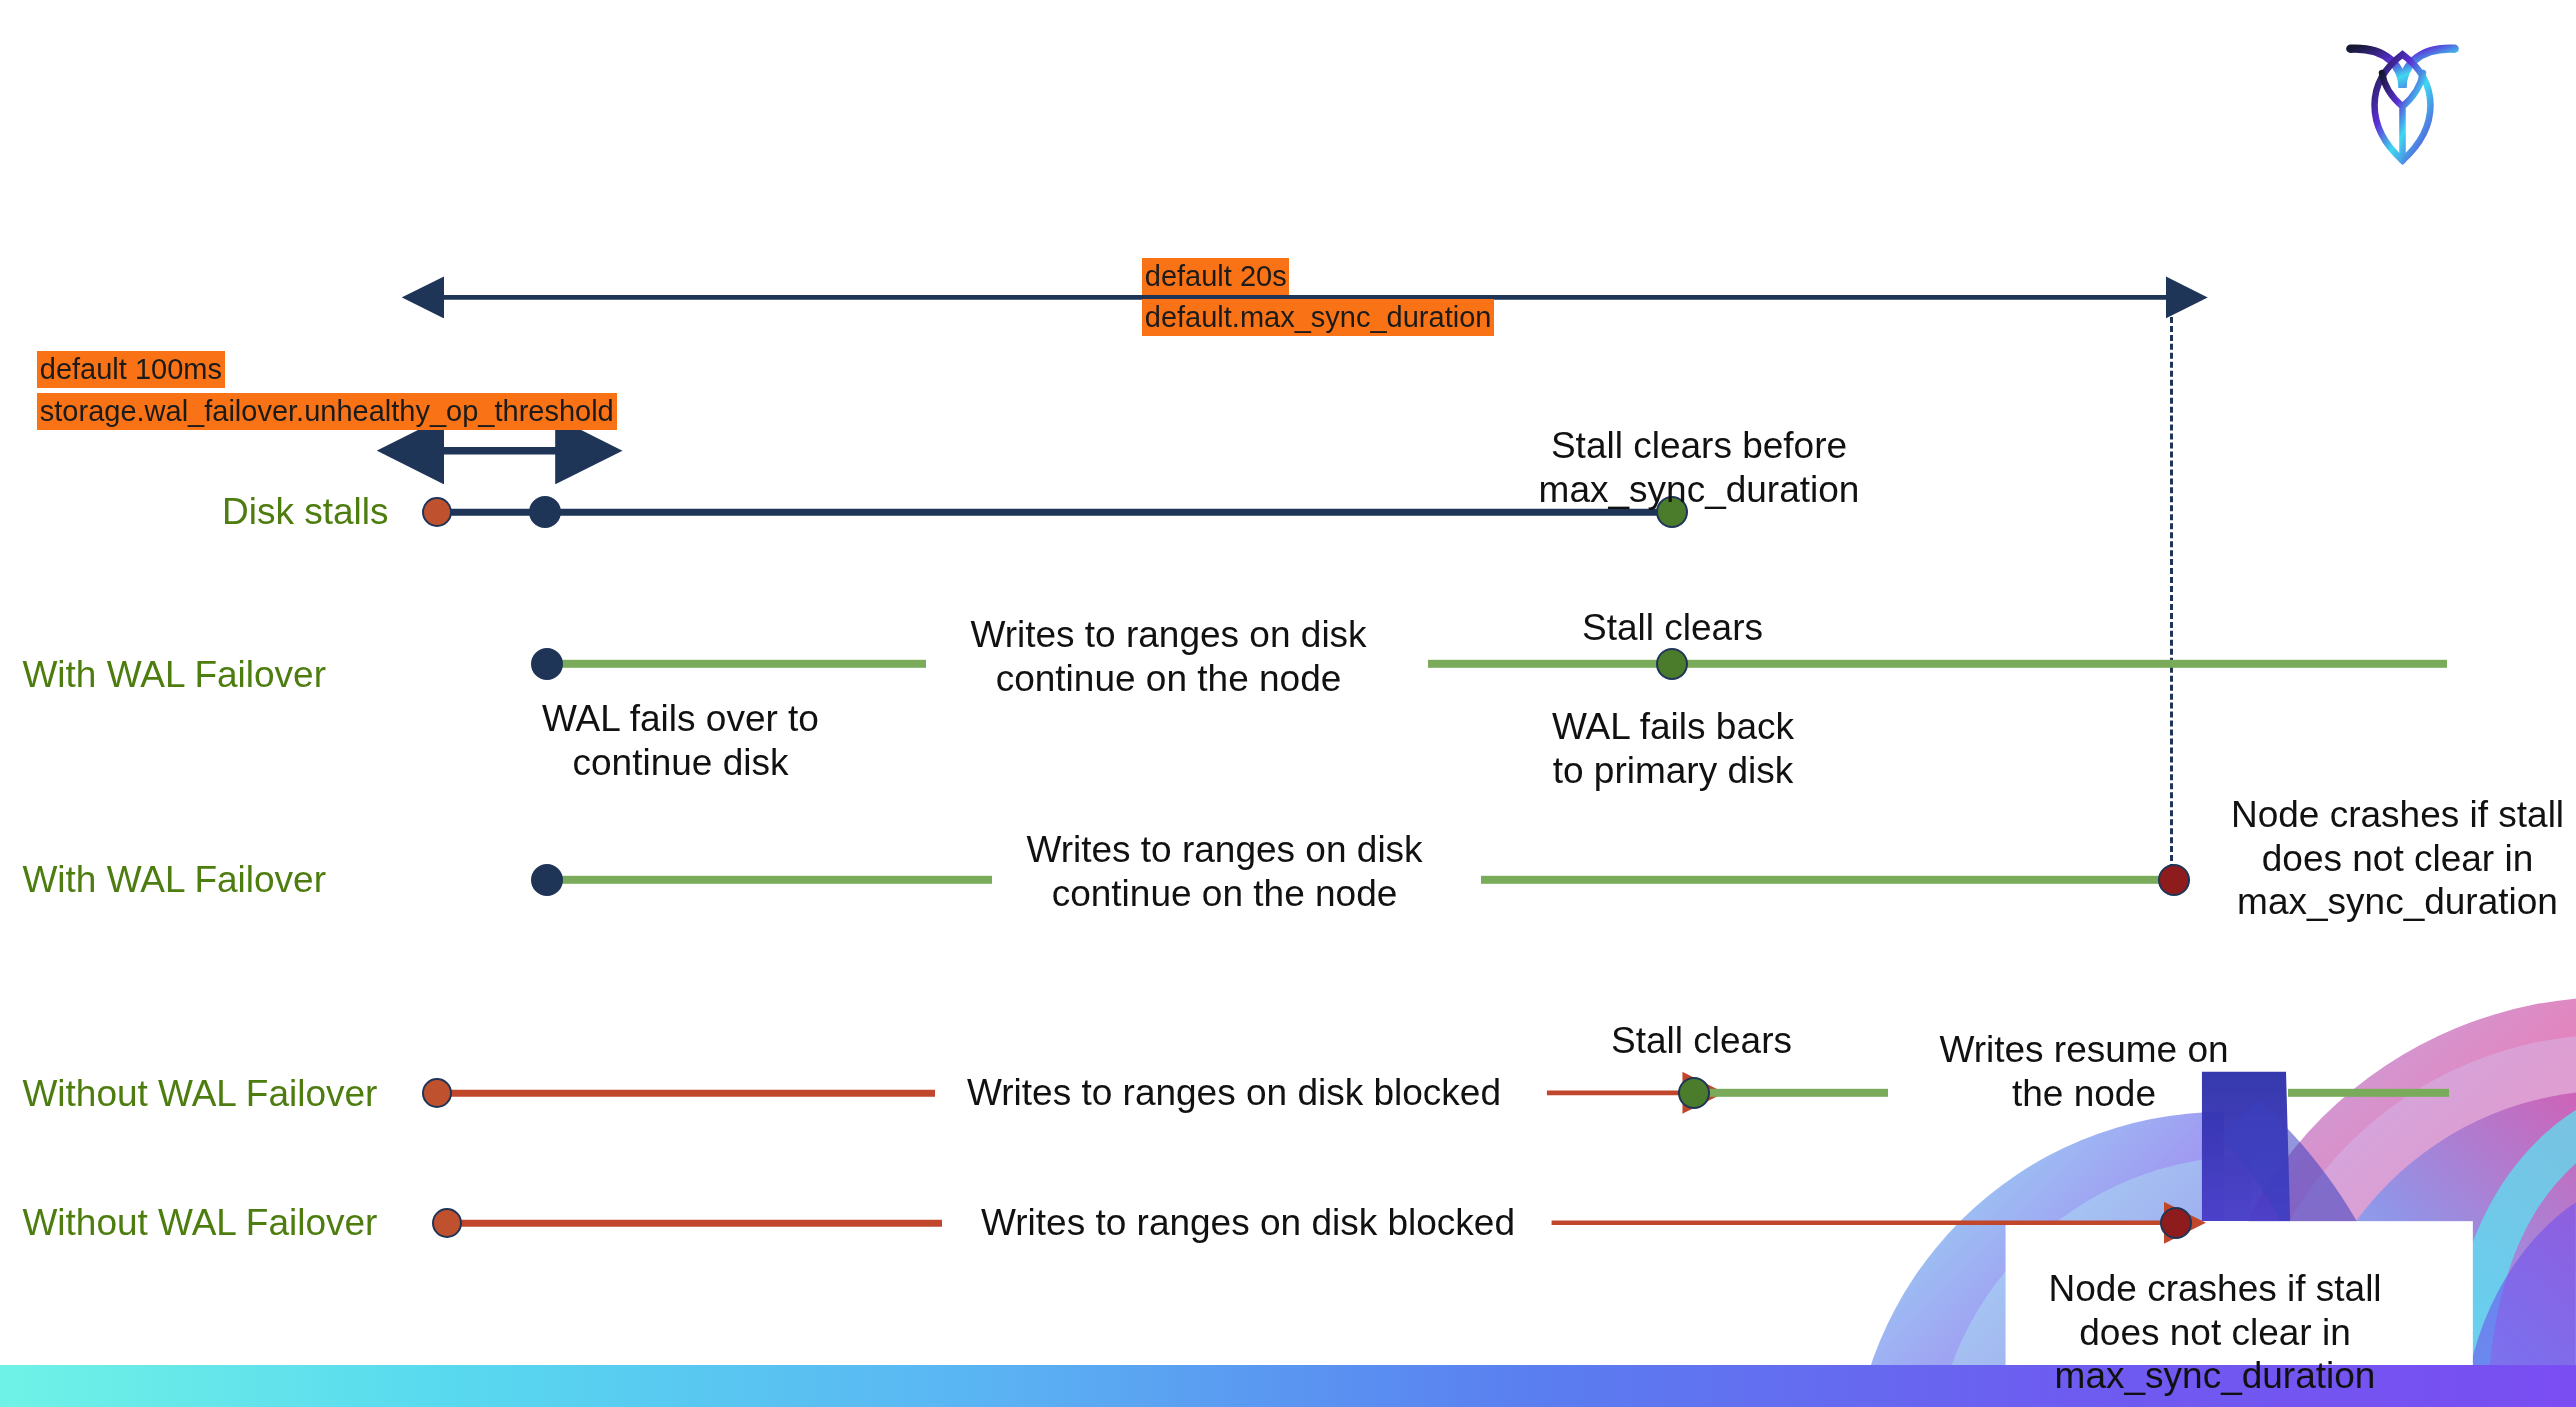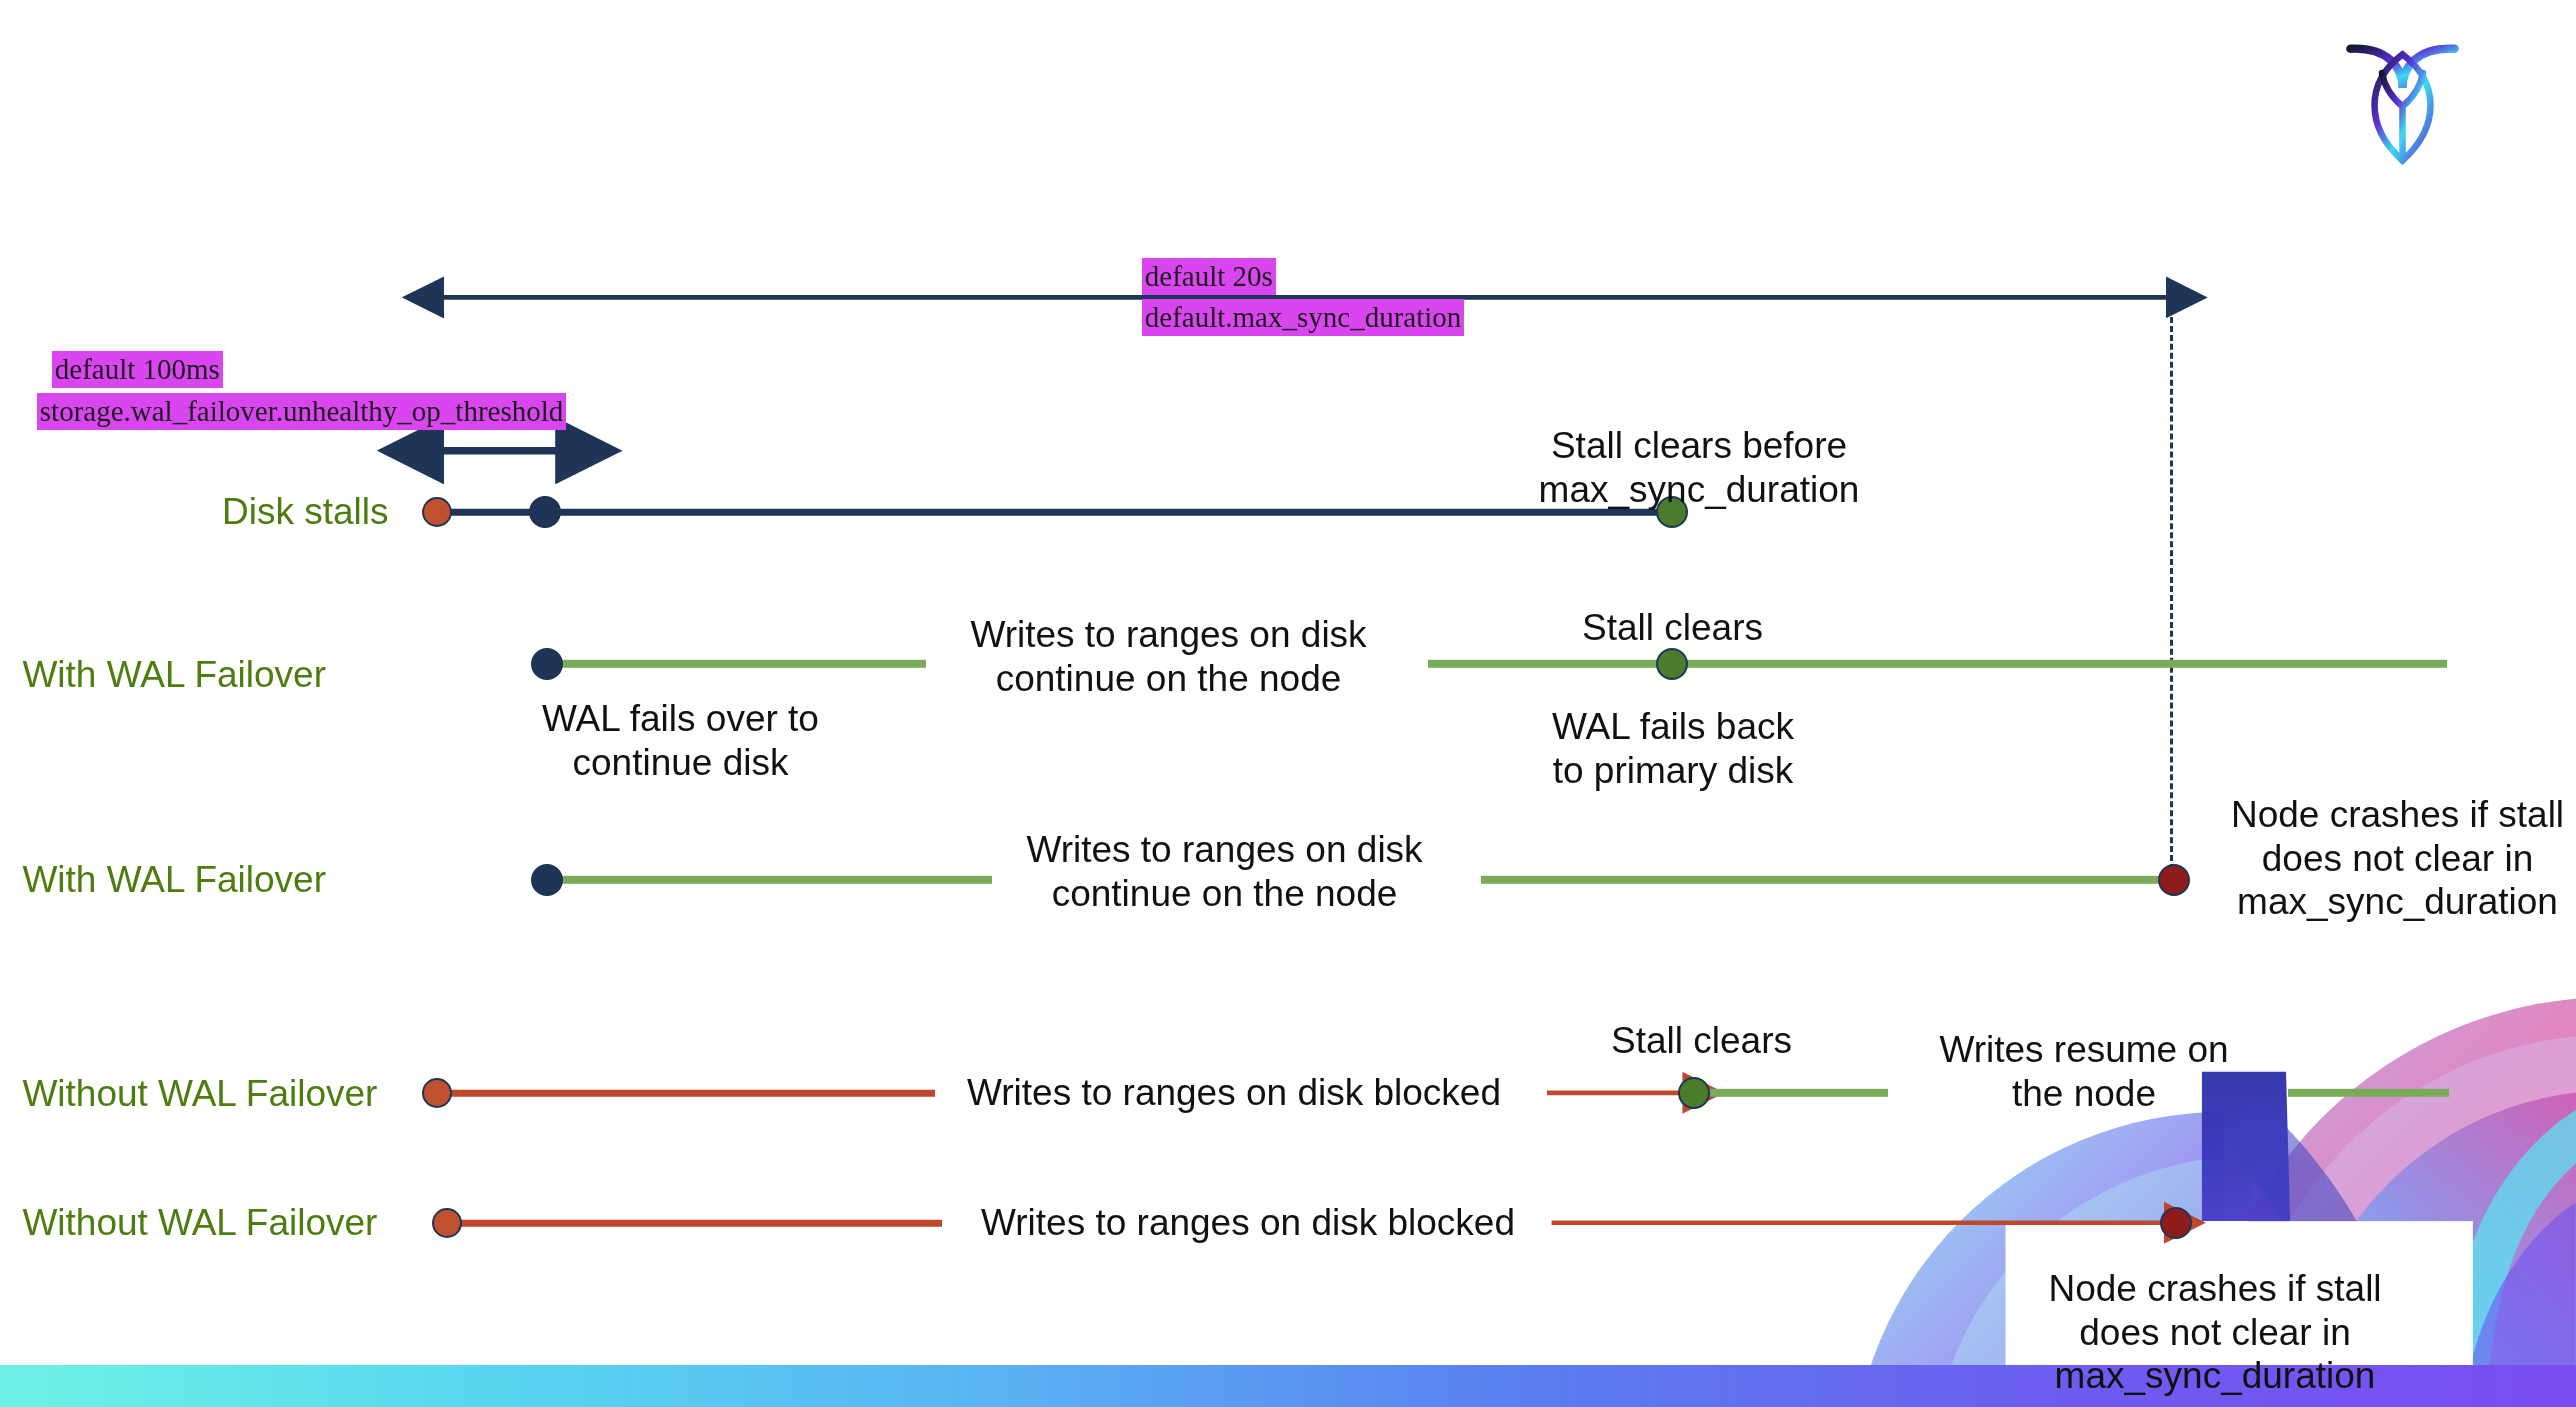--- a/index.html
+++ b/index.html
@@ -20,22 +20,22 @@
     position:absolute;left:60px;top:45px;
     font-size:80px;font-weight:bold;color:#0b0b0b;letter-spacing:-0.9px;
     font-family:"Liberation Sans", sans-serif;
   }
   
   .logo{position:absolute;right:112px;top:30px;width:123px;height:140px;}
 
   
   .code-chip{
     position:absolute;
-    font-family:Liberation Serif, serif;
-    font-size:29px;color:#1b1b1b;background:#d946ef;
+    font-family:Liberation Sans, sans-serif;
+    font-size:29px;color:#1b1b1b;background:#f97316;
     line-height:1.22;white-space:pre;padding:0.9px 2.8px;
   }
 
   
   .row-label{
     position:absolute;font-size:37px;color:#4d7c0f;white-space:nowrap;
     transform:translateY(-50%);
   }
   .note{
     position:absolute;font-size:37px;color:#111;line-height:1.18;
@@ -155,21 +155,21 @@
     <line x1="1660" y1="1308" x2="2320" y2="1308" stroke="#c0472b" stroke-width="5" marker-end="url(#arwRred)"></line>
   </svg>
 
   <div class="dash-v" style="left:2170px;top:299px;height:580px;"></div>
 
   <div>
     <div class="code-chip" style="left:1142px;top:258px;">default 20s</div>
     <div class="code-chip" style="left:1142px;top:299px;">default.max_sync_duration</div>
   </div>
   <div>
-    <div class="code-chip" style="left:37px;top:351px;margin-left:15px;">default 100ms</div>
+    <div class="code-chip" style="left:37px;top:351px;">default 100ms</div>
     <div class="code-chip" style="left:37px;top:393px;">storage.wal_failover.unhealthy_op_threshold</div>
   </div>
 
   <div>
     <div class="row-label" style="left:222px;top:512px;">Disk stalls</div>
     <div class="seg navy" style="left:437px;top:512px;width:1234px;height:6.5px;"></div>
     <div class="dot orange" style="left:437px;top:512px;width:30px;height:30px;"></div>
     <div class="dot navy" style="left:545px;top:512px;width:32px;height:32px;"></div>
     <div class="dot green" style="left:1672px;top:512px;width:32px;height:32px;"></div>
     <div class="note" style="left:1512px;top:424px;width:374px;">Stall clears before

